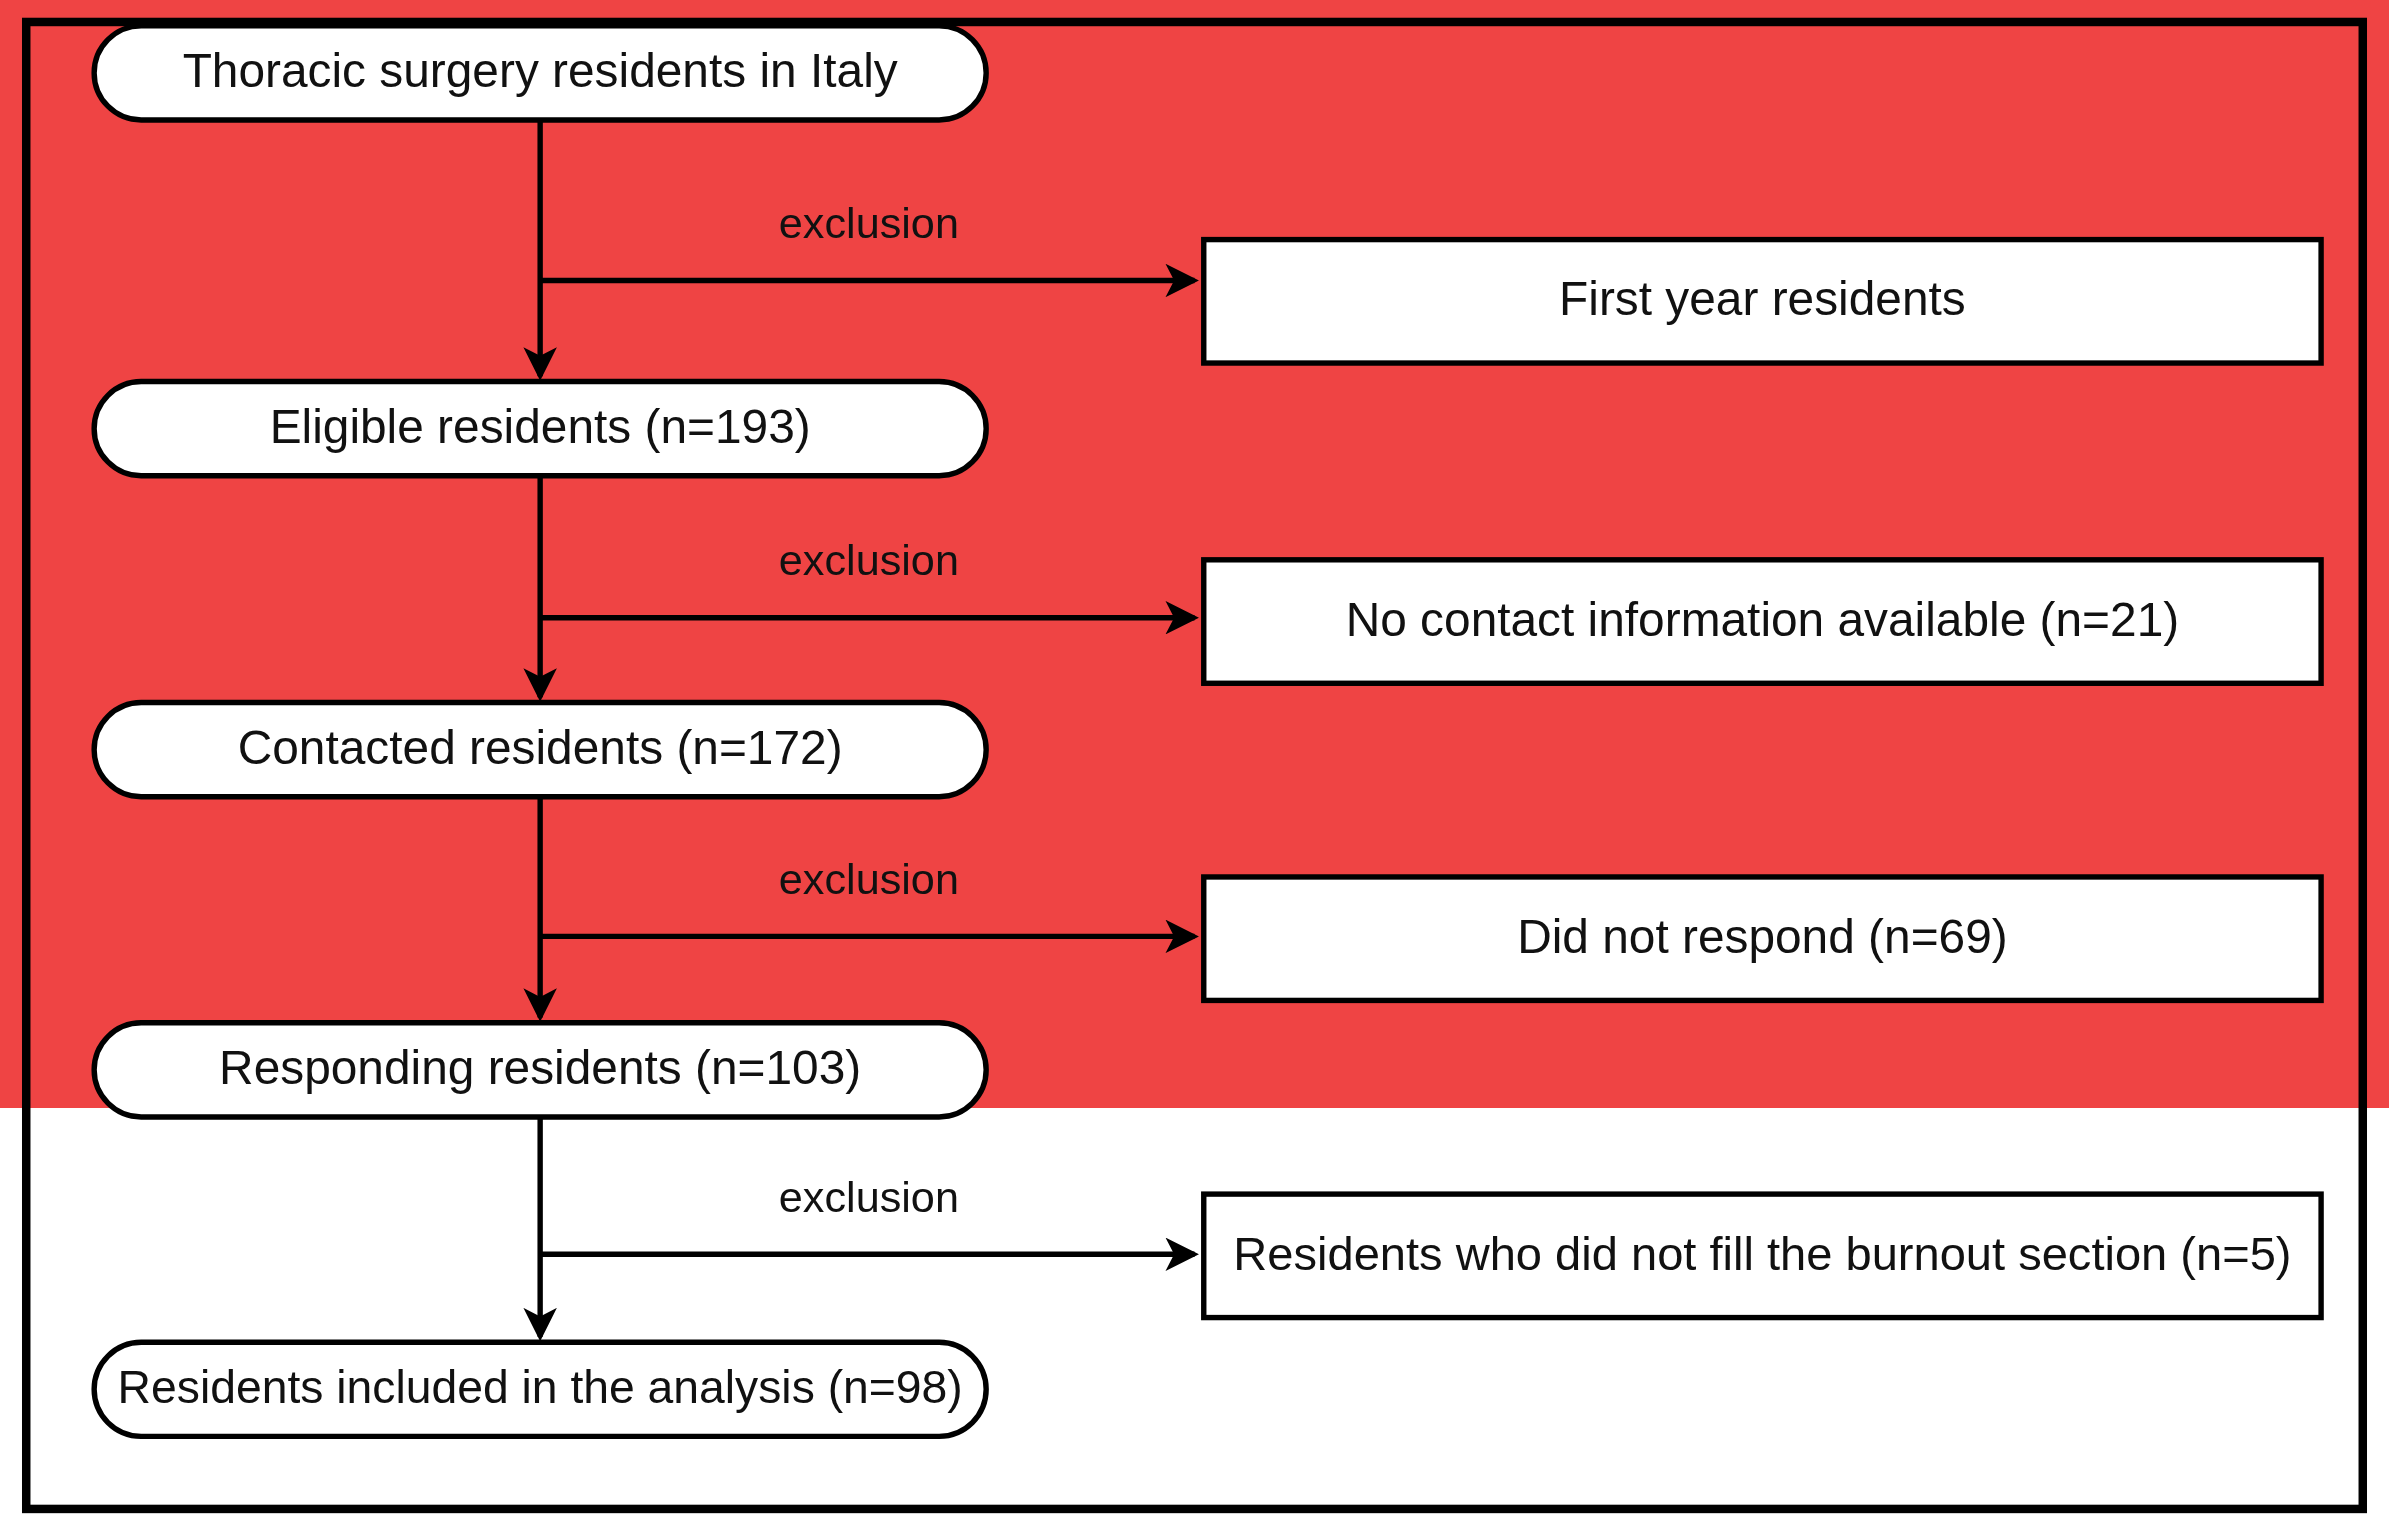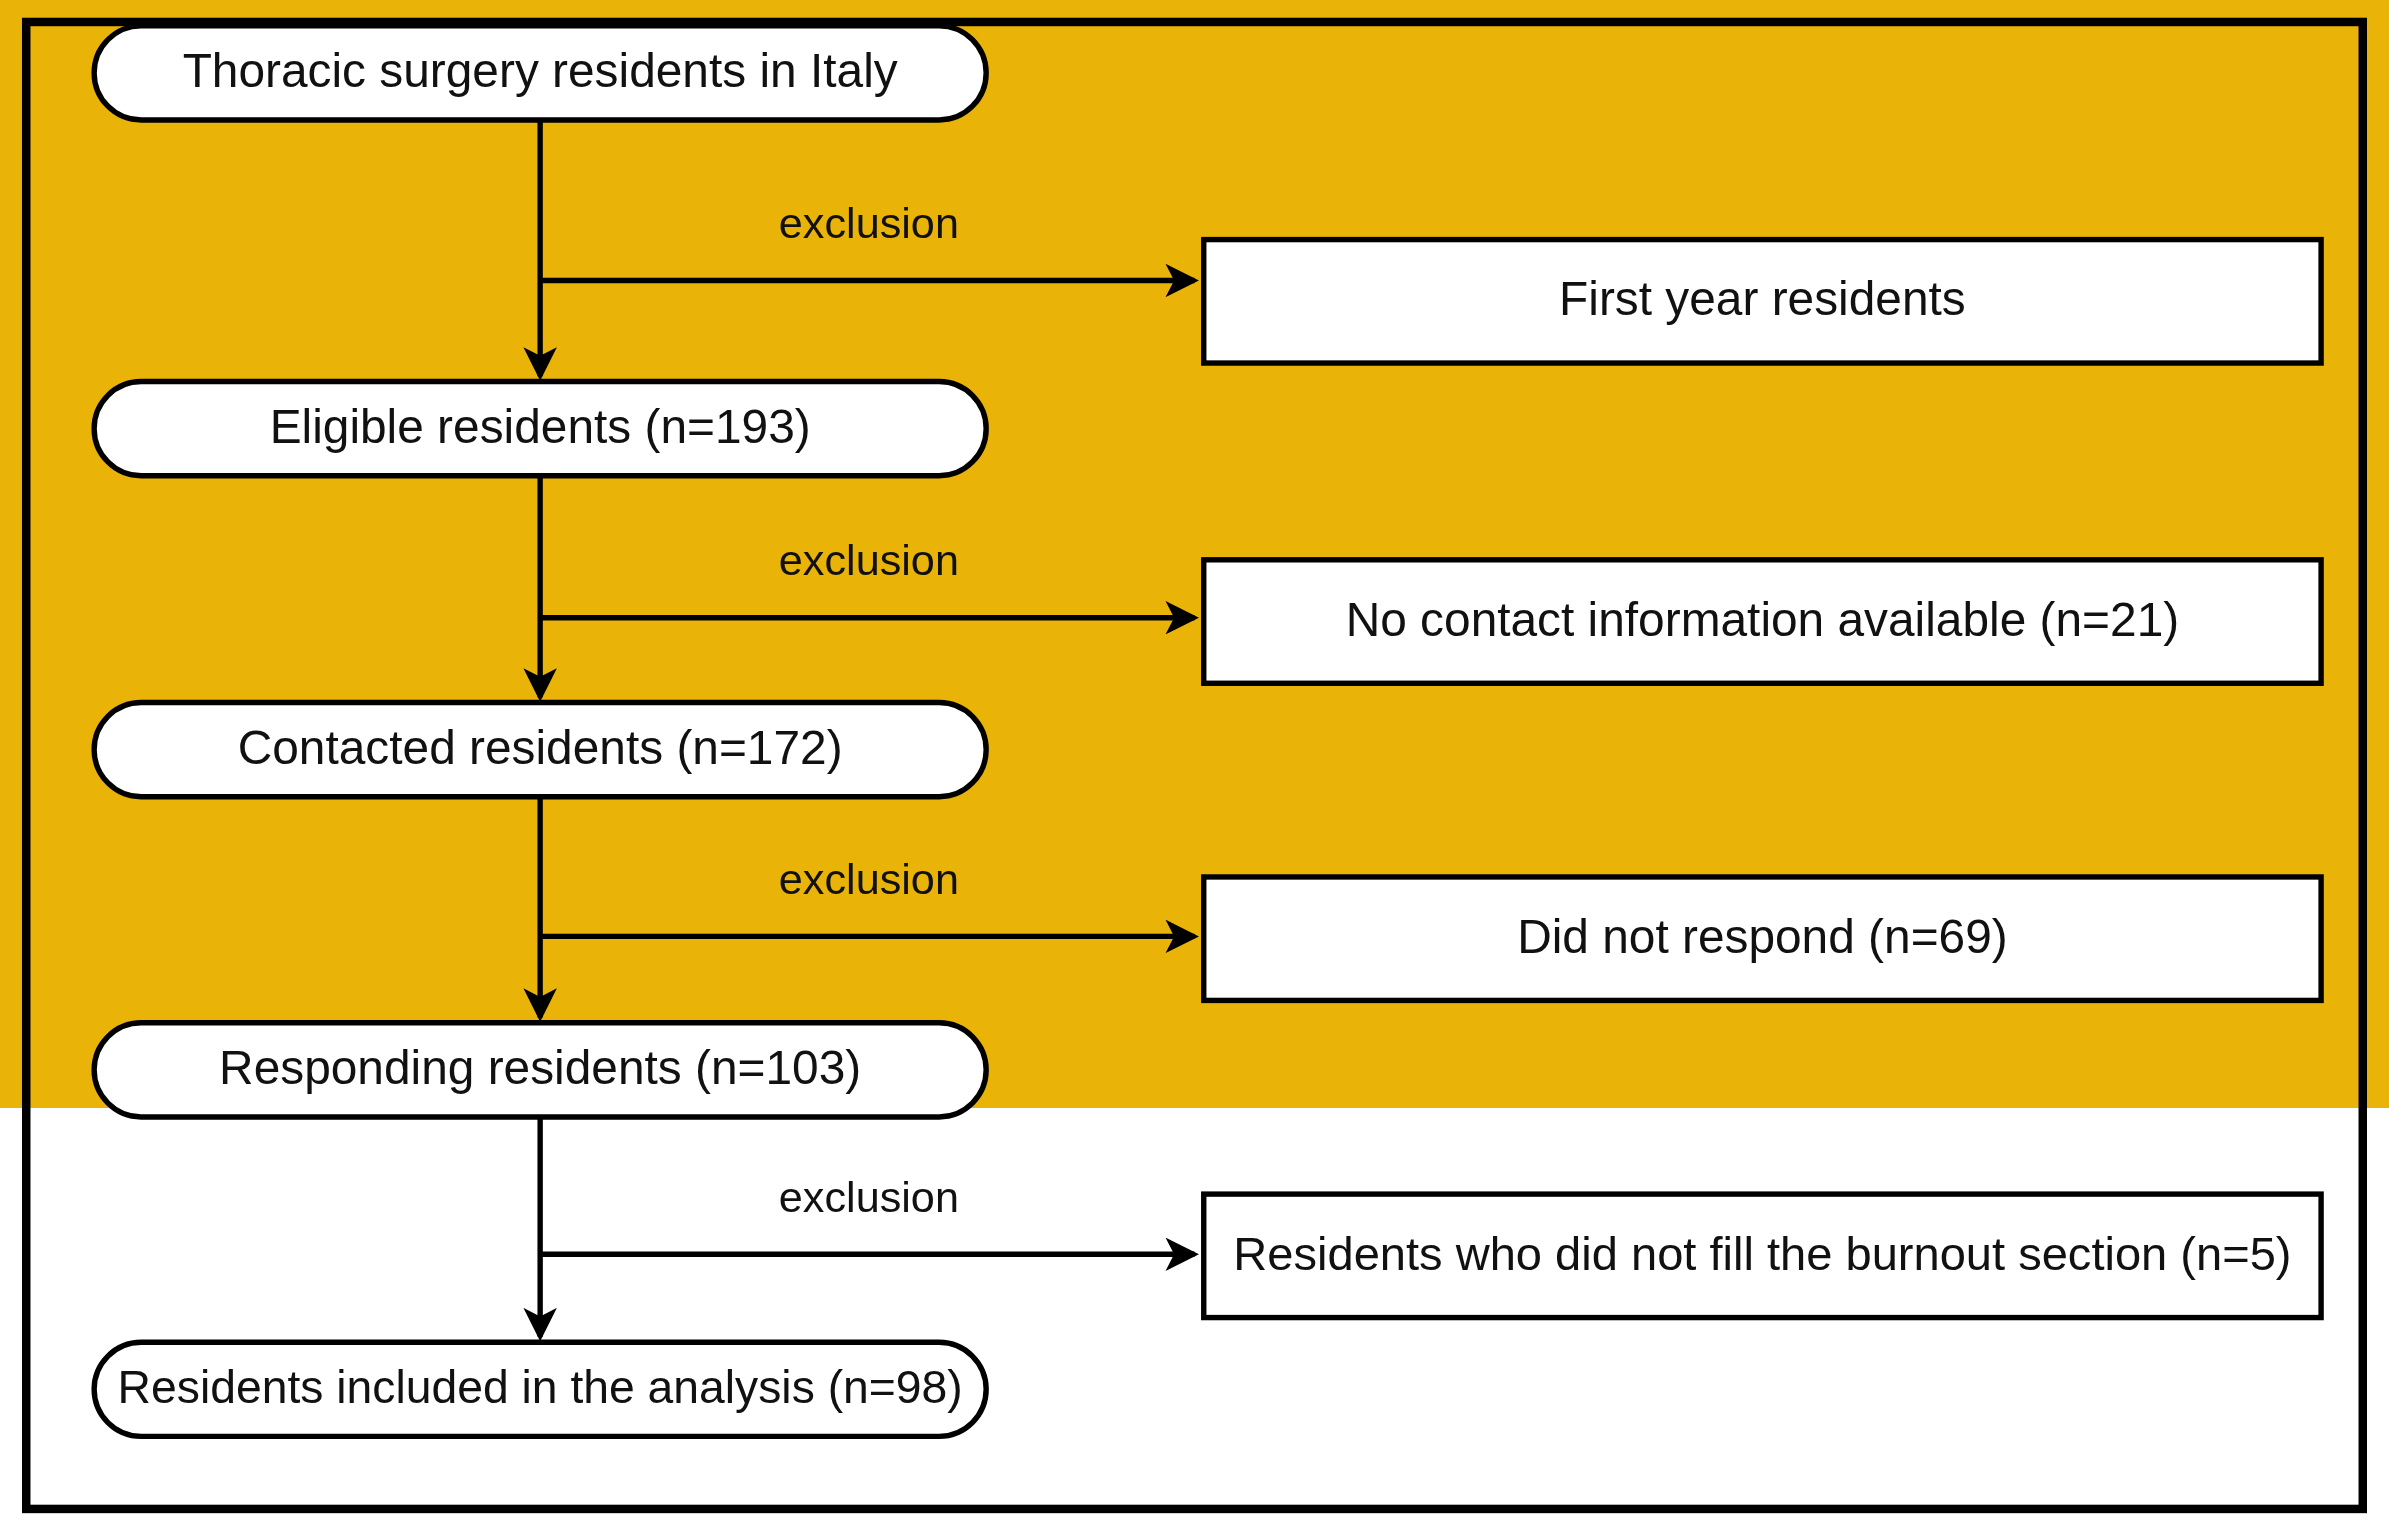--- a/index.html
+++ b/index.html
@@ -1,18 +1,18 @@
 <!DOCTYPE html>
 <html style="font-size:12.3px"><head>
 <meta charset="utf-8">
 <style>
   html,body{margin:0;padding:0;background:#ffffff;}
   body{width:2389px;height:1534px;overflow:hidden;
        font-family:"Liberation Sans","DejaVu Sans",sans-serif;}
-  #stage{position:relative;width:2389px;height:1108px;background:#eab308;}
+  #stage{position:relative;width:2389px;height:1108px;background:#ef4444;}
   svg#chart{position:absolute;left:0;top:0;width:2389px;height:1534px;display:block;}
   .node-text{font-family:"Liberation Sans","DejaVu Sans",sans-serif;
              font-size:62px;fill:#111111;dominant-baseline:middle;}
   .node-text.center{text-anchor:middle;}
   .edge-label{font-family:"Liberation Sans","DejaVu Sans",sans-serif;
               font-size:56px;fill:#111111;text-anchor:middle;}
   .shape{fill:#ffffff;stroke:#000000;stroke-width:7;}
   .outer{fill:none;stroke:#000000;stroke-width:11;}
   .conn{stroke:#000000;stroke-width:7;fill:none;}
   .arrow-head{fill:#000000;}

